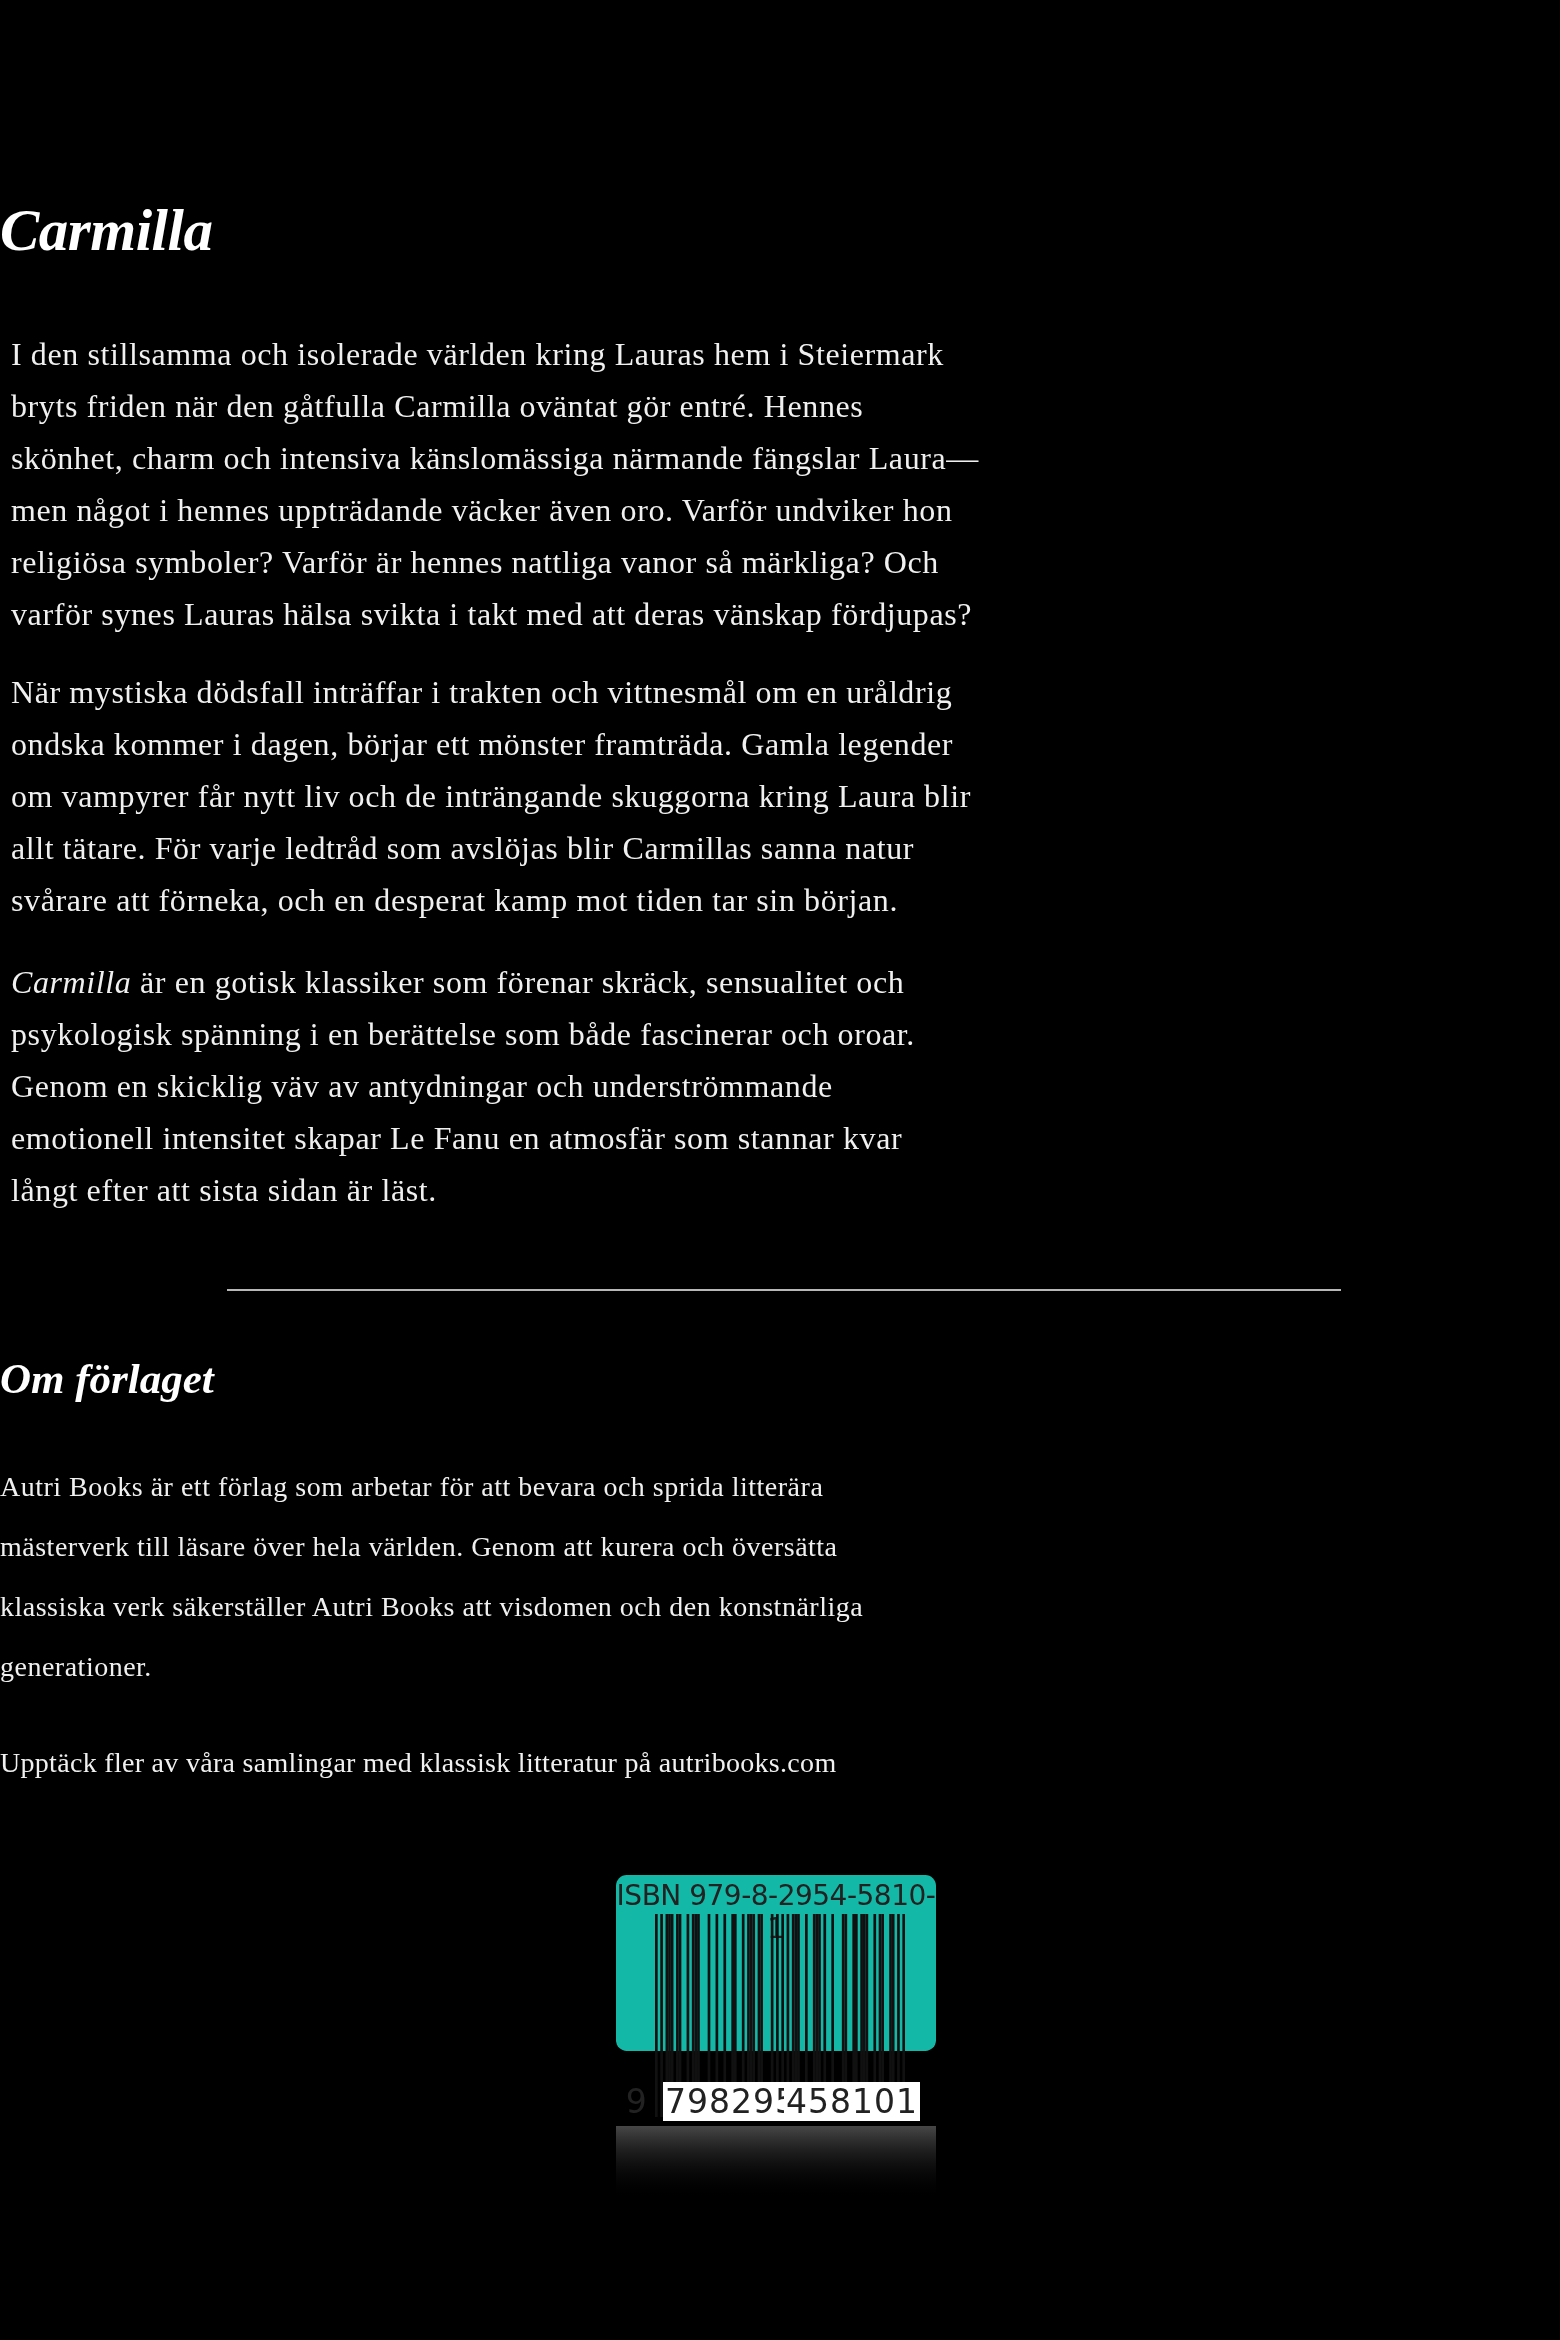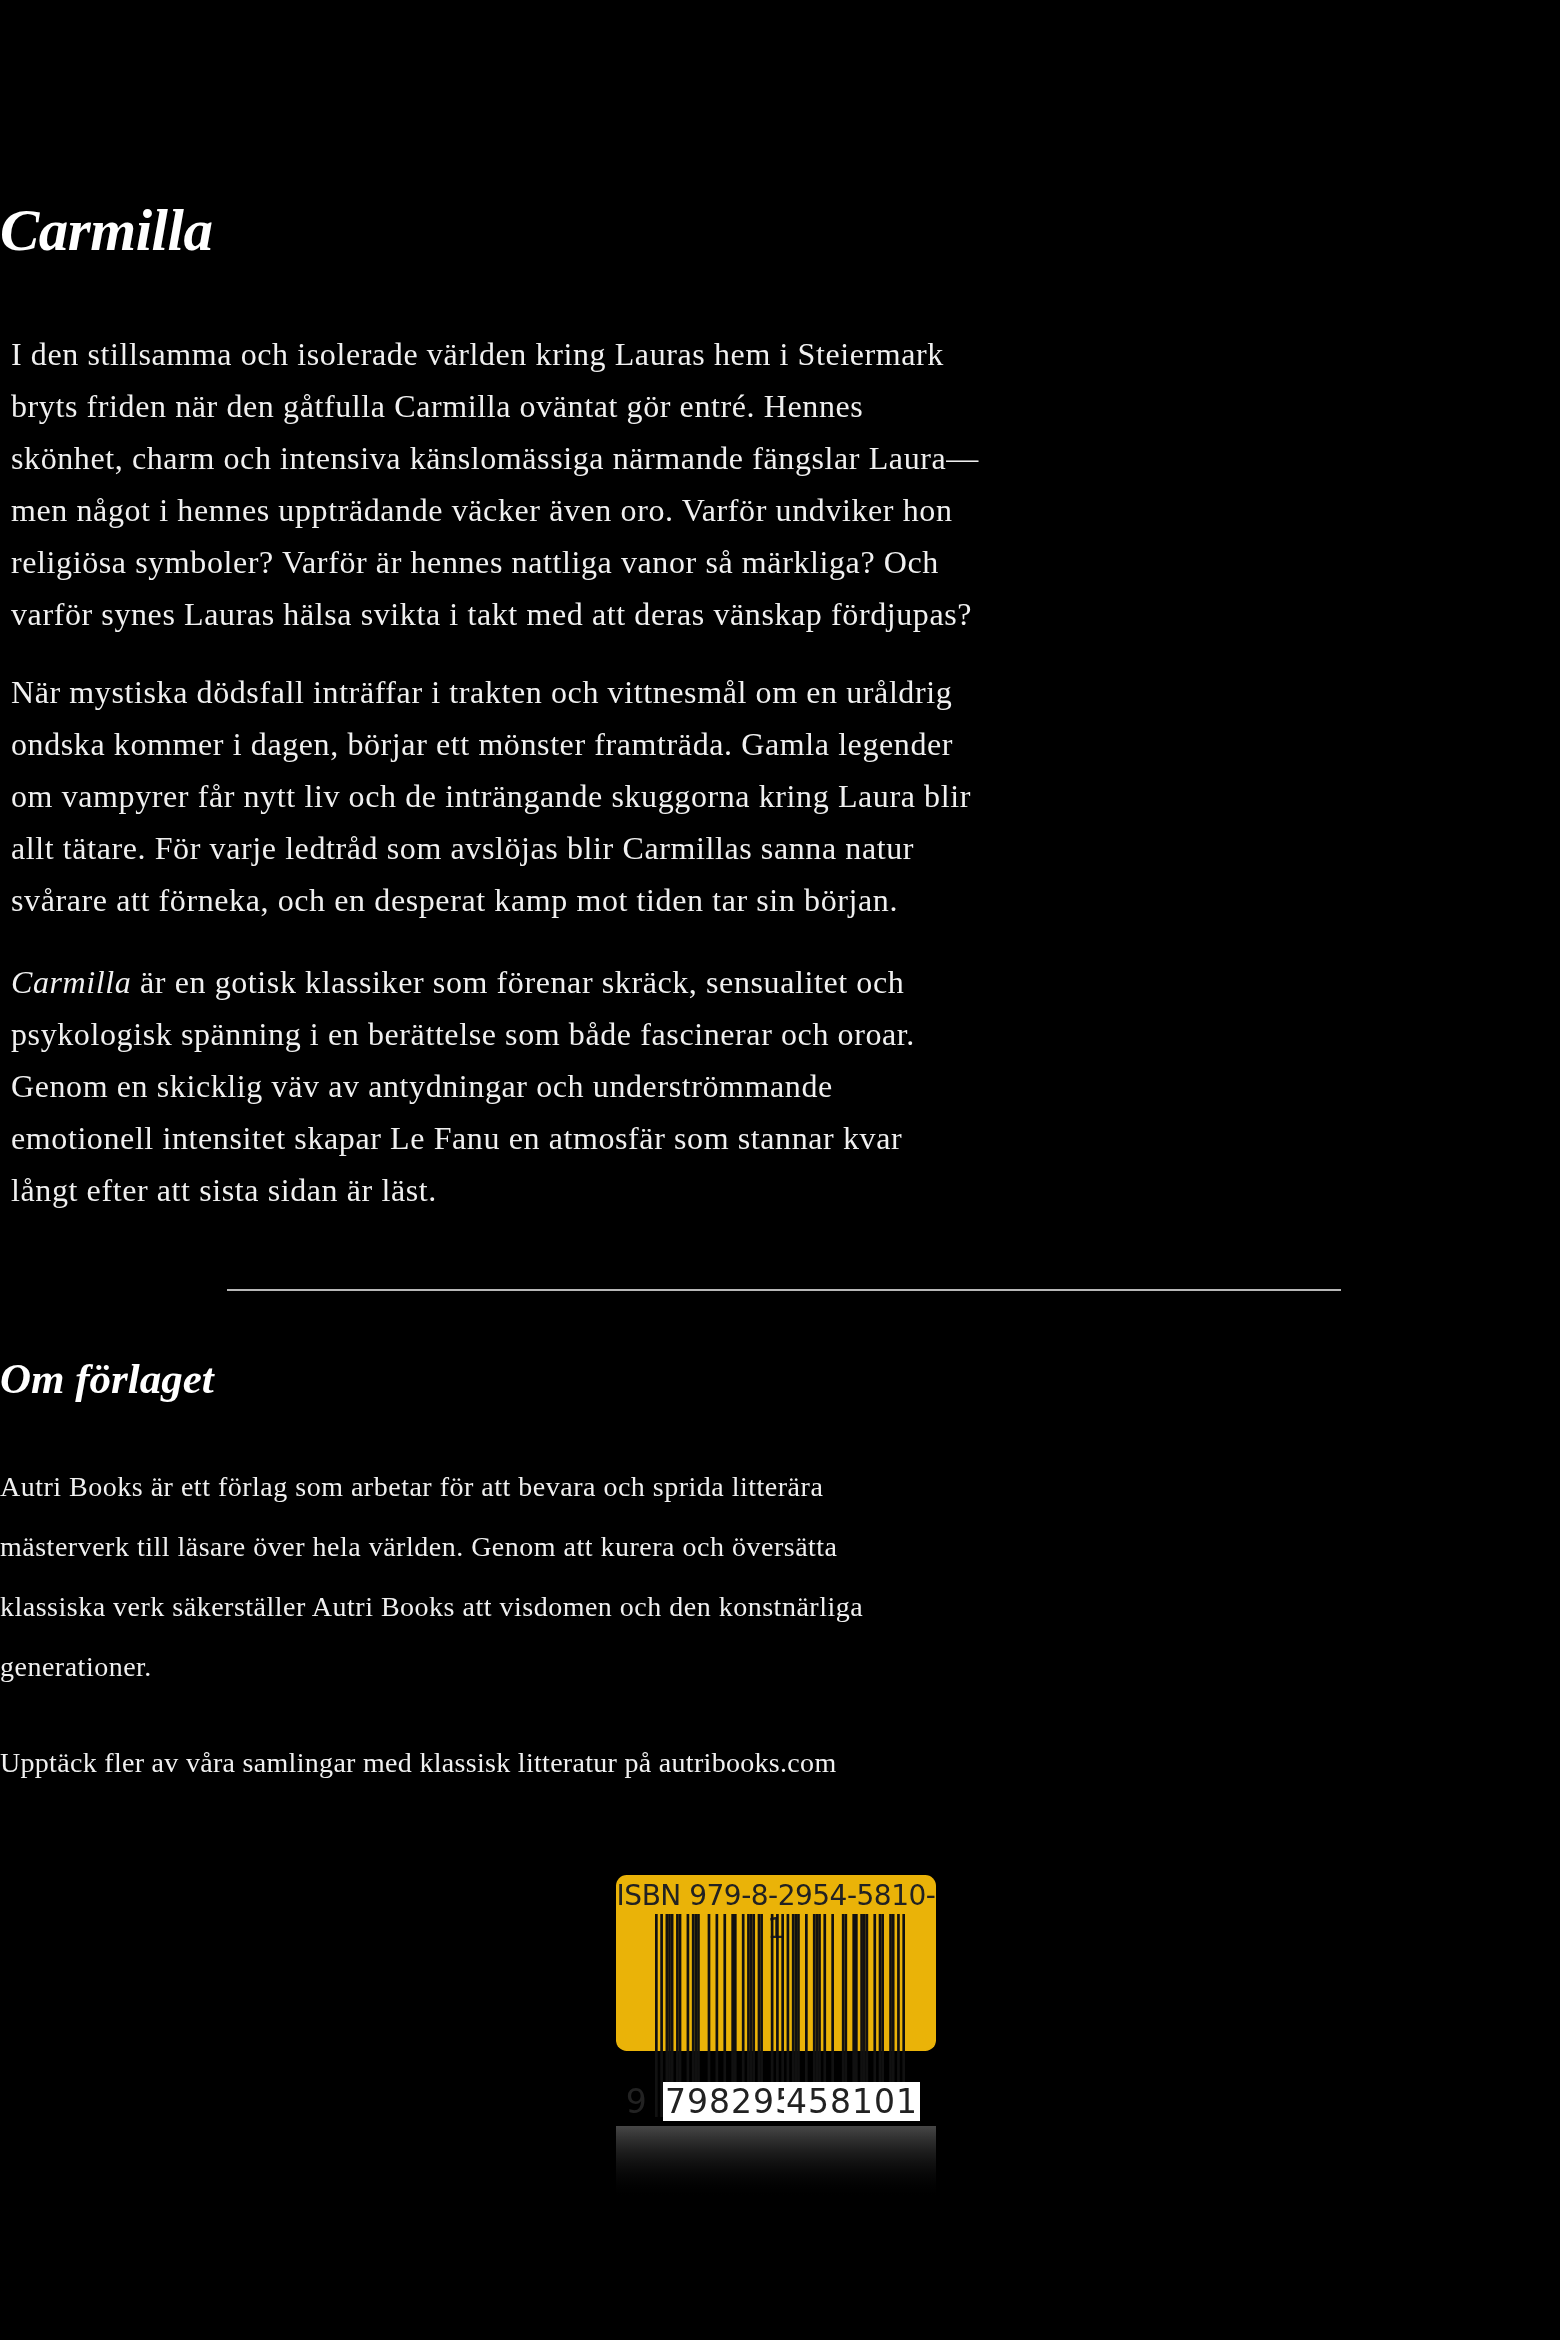--- a/index.html
+++ b/index.html
@@ -9,21 +9,21 @@
   .para { font-size: 32px; line-height: 52px; letter-spacing: 0.6px; margin-left: 11px; }
   .para .line { white-space: nowrap; }
   .p1 { top: 328px; }
   .p2 { top: 666px; }
   .p3 { top: 956px; }
   .rule { position: absolute; left: 227px; width: 1114px; top: 1289px; height: 2px; background: #b8b8b8; }
   .h2 { top: 1349px; font-size: 43px; font-style: italic; font-weight: bold; line-height: 59px; color: #fff; }
   .pub { font-size: 28px; line-height: 48px; letter-spacing: 0.5px; top: 1451px; }
   .pub .line { white-space: nowrap; margin-top: 12px; }
   .cta { top: 1739px; font-size: 28px; line-height: 48px; letter-spacing: 0.3px; white-space: nowrap; }
-  .barcode { position: absolute; left: 616px; top: 1875px; width: 320px; height: 176px; background: #eab308; border-radius: 10.7px; color: #111; font-family: "DejaVu Sans", "Liberation Sans", sans-serif; }
+  .barcode { position: absolute; left: 616px; top: 1875px; width: 320px; height: 176px; background: #14b8a6; border-radius: 10.7px; color: #111; font-family: "DejaVu Sans", "Liberation Sans", sans-serif; }
   .isbn { position: absolute; left: 0; width: 100%; top: 3.9px; text-align: center; font-size: 28px; letter-spacing: -0.5px; line-height: 33px; color: #222; }
   .bars { position: absolute; left: 39px; top: 39px; width: 250px; height: 203px; }
   .digits { position: absolute; top: 207px; font-size: 33px; line-height: 39px; color: #222; background: #fff; padding: 0 2px; }
   .d-first { left: 7.8px; background: transparent; }
   .d-left { left: 47px; letter-spacing: 1px; }
   .d-right { left: 168px; letter-spacing: 1px; }
   .reflection { position: absolute; left: 616px; top: 2126px; width: 320px; height: 78px; overflow: hidden; border-radius: 0 0 10.7px 10.7px;
     background: linear-gradient(to bottom, rgba(255,255,255,0.35), rgba(255,255,255,0.0) 90%); }
   .reflection-fade { position: absolute; left: 0; top: 0; width: 100%; height: 100%; background: linear-gradient(to bottom, rgba(0,0,0,0.2), rgba(0,0,0,1) 95%); }
 </style>

